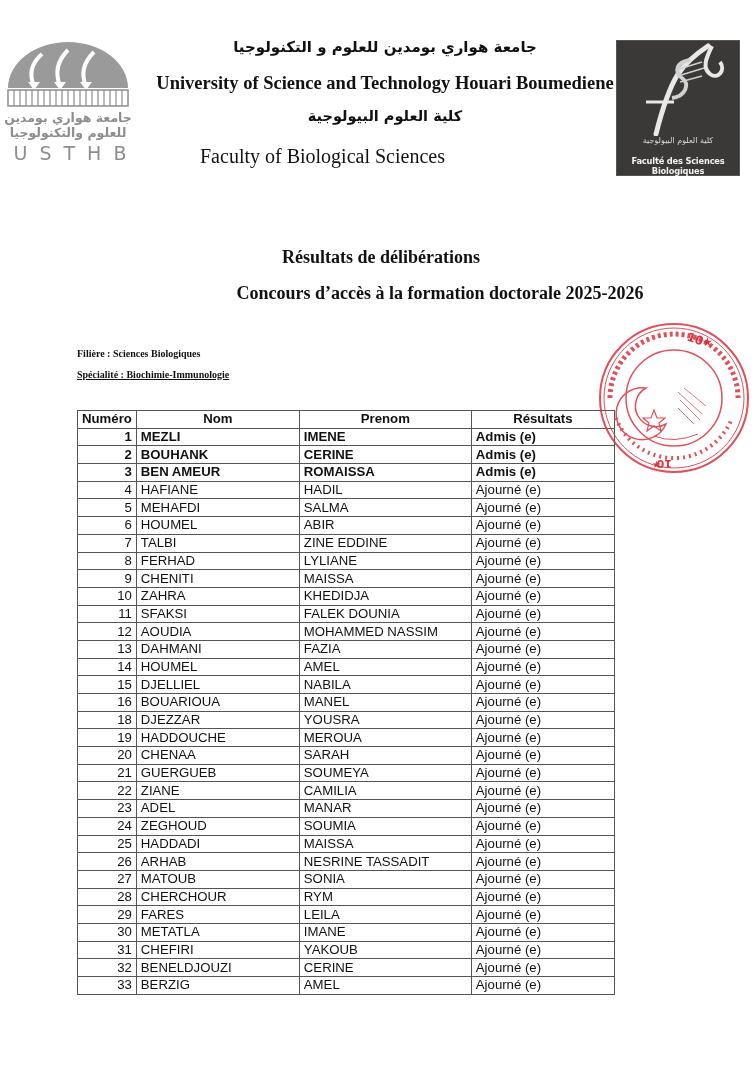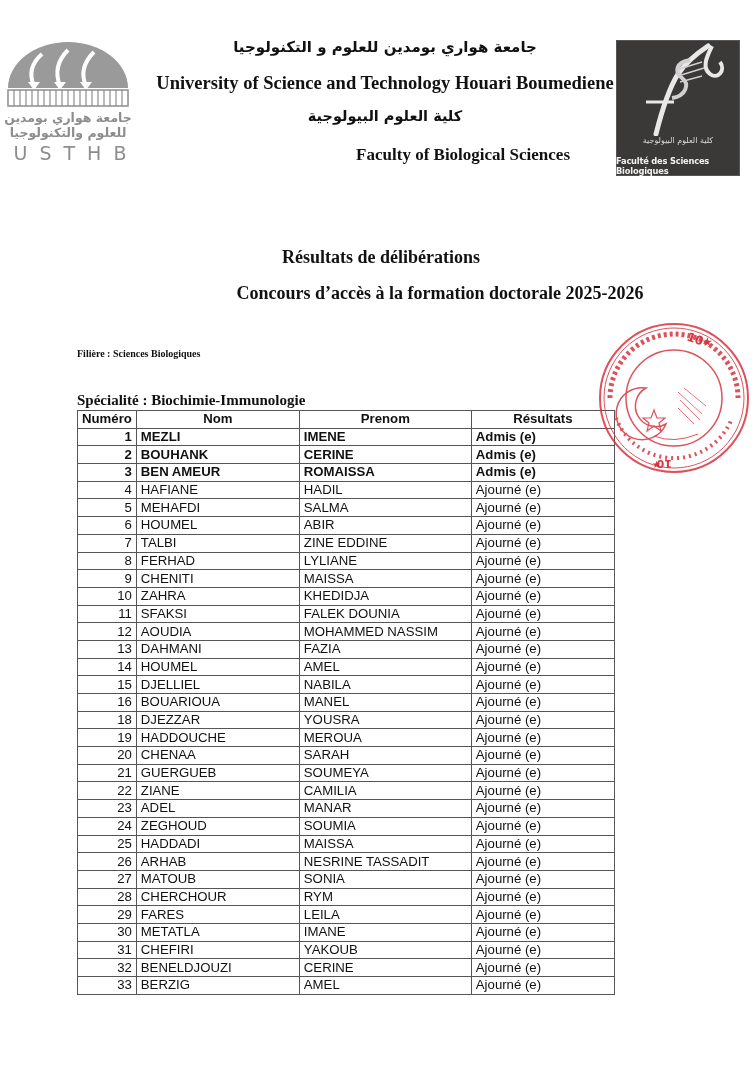--- a/index.html
+++ b/index.html
@@ -3,37 +3,37 @@
 <meta charset="utf-8">
 <style>
   html, body { margin: 0; padding: 0; background: #ffffff; }
   body { width: 756px; height: 1065px; position: relative; overflow: hidden; font-family: "Liberation Serif", serif; color: #111; }
   .abs { position: absolute; }
 
   
   .hdr-ar1 { left: 160px; width: 450px; top: 38px; text-align: center; font-family: "DejaVu Sans", sans-serif; font-weight: bold; font-size: 15px; direction: rtl; }
   .hdr-en1 { left: 120px; width: 530px; top: 73px; text-align: center; font-weight: bold; font-size: 18.5px; }
   .hdr-ar2 { left: 200px; width: 370px; top: 108px; text-align: center; font-family: "DejaVu Sans", sans-serif; font-weight: bold; font-size: 14.5px; direction: rtl; }
-  .hdr-en2 { left: 200px; width: 370px; top: 145px; text-align: right; font-weight: bold; font-size: 17px; }
+  .hdr-en2 { left: 200px; width: 370px; top: 145px; text-align: left; font-weight: normal; font-size: 20px; }
 
   
   .logo-usthb { left: 4px; top: 42px; width: 128px; height: 122px; }
   .logo-usthb .ar { position: absolute; left: 0; width: 128px; text-align: center; font-family: "DejaVu Sans", sans-serif; font-weight: bold; color: #8d8d8d; font-size: 12.5px; direction: rtl; line-height: 15px; }
   .logo-usthb .latin { position: absolute; left: 0; top: 100px; width: 128px; text-align: center; font-family: "DejaVu Sans", sans-serif; color: #8d8d8d; font-size: 19px; letter-spacing: 12px; padding-left: 8px; }
 
   
   .logo-fsb { left: 616px; top: 40px; width: 124px; height: 136px; background: #3b3838; box-shadow: inset 0 0 0 1px #555; }
   .logo-fsb .ar { position: absolute; left: 0; width: 124px; top: 96px; text-align: center; color: #d8d8d8; font-family: "DejaVu Sans", sans-serif; font-size: 8px; direction: rtl; }
-  .logo-fsb .fr { position: absolute; left: 0; width: 124px; top: 116px; text-align: left; color: #f2f2f2; font-family: "DejaVu Sans", sans-serif; font-weight: bold; font-size: 8.3px; letter-spacing: -0.2px; }
+  .logo-fsb .fr { position: absolute; left: 0; width: 124px; top: 116px; text-align: center; color: #f2f2f2; font-family: "DejaVu Sans", sans-serif; font-weight: bold; font-size: 8.3px; letter-spacing: -0.2px; }
 
   
   .title1 { left: 116px; width: 530px; top: 247px; text-align: center; font-weight: bold; font-size: 18px; }
   .title2 { left: 120px; width: 620px; top: 283px; text-align: center; font-weight: bold; font-size: 18px; padding-left: 20px; box-sizing: border-box; }
   .filiere { left: 77px; top: 348px; font-weight: bold; font-size: 10px; }
-  .specialite { left: 77px; top: 392px; font-weight: bold; font-size: 15px; }
+  .specialite { left: 77px; top: 369px; font-weight: bold; font-size: 10px; text-decoration: underline; }
 
   
   table.results { position: absolute; left: 77px; top: 410px; border-collapse: collapse; font-family: "Liberation Sans", sans-serif; font-size: 13.2px; color: #111; }
   table.results th, table.results td { border: 1px solid #555; padding: 0 4px; height: 16.7px; line-height: 16px; white-space: nowrap; }
   table.results th { font-weight: bold; text-align: center; }
   table.results td.num { text-align: right; padding-right: 4px; }
   table.results tr.admis td { font-weight: bold; }
   col.c1 { width: 57px; } col.c2 { width: 163px; } col.c3 { width: 172px; } col.c4 { width: 143px; }
 
   

